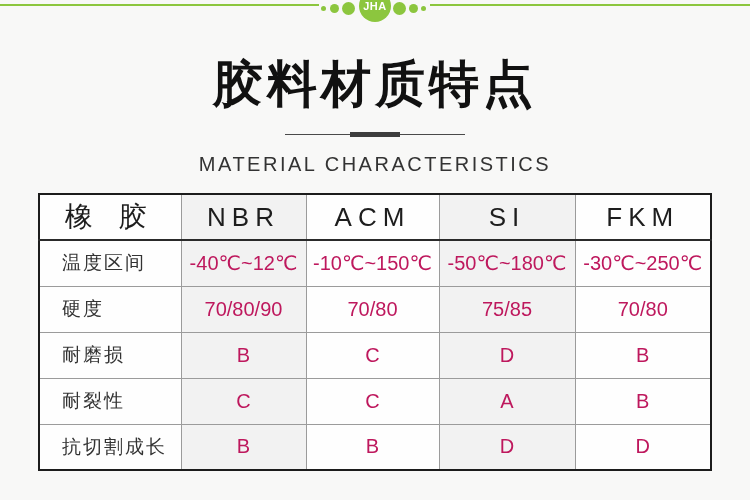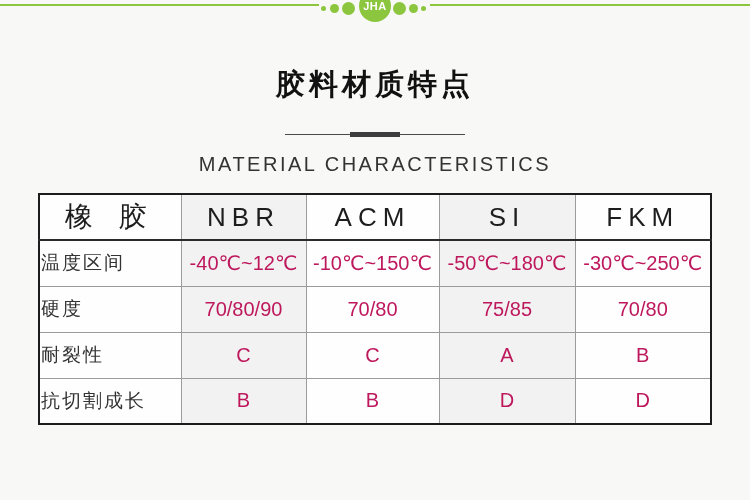--- a/index.html
+++ b/index.html
@@ -21,21 +21,21 @@
   .d4{left:393px;}.d5{left:409px;}.d6{left:421px;}
   .logo-circle{
     position:absolute;left:359px;top:-10px;width:32px;height:32px;
     border-radius:50%;background:#8cc63e;color:#ffffff;
     display:flex;align-items:center;justify-content:center;
     font-size:11px;font-weight:bold;letter-spacing:.5px;
   }
   
   h1.page-title{
     margin:36px 0 0;text-align:center;
-    font-size:29px;line-height:52px;font-weight:700;
+    font-size:50px;line-height:52px;font-weight:700;
     letter-spacing:4px;color:#111111;
   }
   .title-divider{position:relative;width:180px;height:5px;margin:22px auto 0;}
   .title-divider .thin{position:absolute;left:0;right:0;top:2px;height:1px;background:#4a4a4a;}
   .title-divider .thick{position:absolute;left:65px;top:0;width:50px;height:5px;background:#3d3d3d;}
   .subtitle{
     margin-top:16px;text-align:center;
     font-size:20px;letter-spacing:2.5px;color:#333333;
   }
   
@@ -50,21 +50,21 @@
     text-align:center;vertical-align:middle;
     color:#2e2e2e;background:#fefefe;overflow:hidden;
   }
   table.mat thead th{
     height:42px;font-size:26px;font-weight:400;letter-spacing:6px;
     border-bottom:2px solid #2a2a2a;color:#1d1d1d;
   }
   table.mat thead th.rubber{font-size:28px;letter-spacing:9px;}
   table.mat tbody tr{height:46px;}
   table.mat td.label{
-    text-align:left;padding-left:1px;font-size:19px;letter-spacing:2px;color:#333333;
+    text-align:left;padding-left:22px;font-size:19px;letter-spacing:2px;color:#333333;
   }
   table.mat td.value{font-size:20px;color:#be185d;}
   table.mat th:nth-child(2),table.mat td:nth-child(2),
   table.mat th:nth-child(4),table.mat td:nth-child(4){background:#f2f2f2;}
 </style>
 </head>
 <body>
 
 <div class="deco">
   <div class="hline left"></div>
@@ -115,20 +115,27 @@
       <td class="value">-30℃~250℃</td>
     </tr>
     <tr>
       <td class="label">硬度</td>
       <td class="value">70/80/90</td>
       <td class="value">70/80</td>
       <td class="value">75/85</td>
       <td class="value">70/80</td>
     </tr>
     <tr>
+      <td class="label">耐磨损</td>
+      <td class="value">B</td>
+      <td class="value">C</td>
+      <td class="value">D</td>
+      <td class="value">B</td>
+    </tr>
+    <tr>
       <td class="label">耐裂性</td>
       <td class="value">C</td>
       <td class="value">C</td>
       <td class="value">A</td>
       <td class="value">B</td>
     </tr>
     <tr>
       <td class="label">抗切割成长</td>
       <td class="value">B</td>
       <td class="value">B</td>

